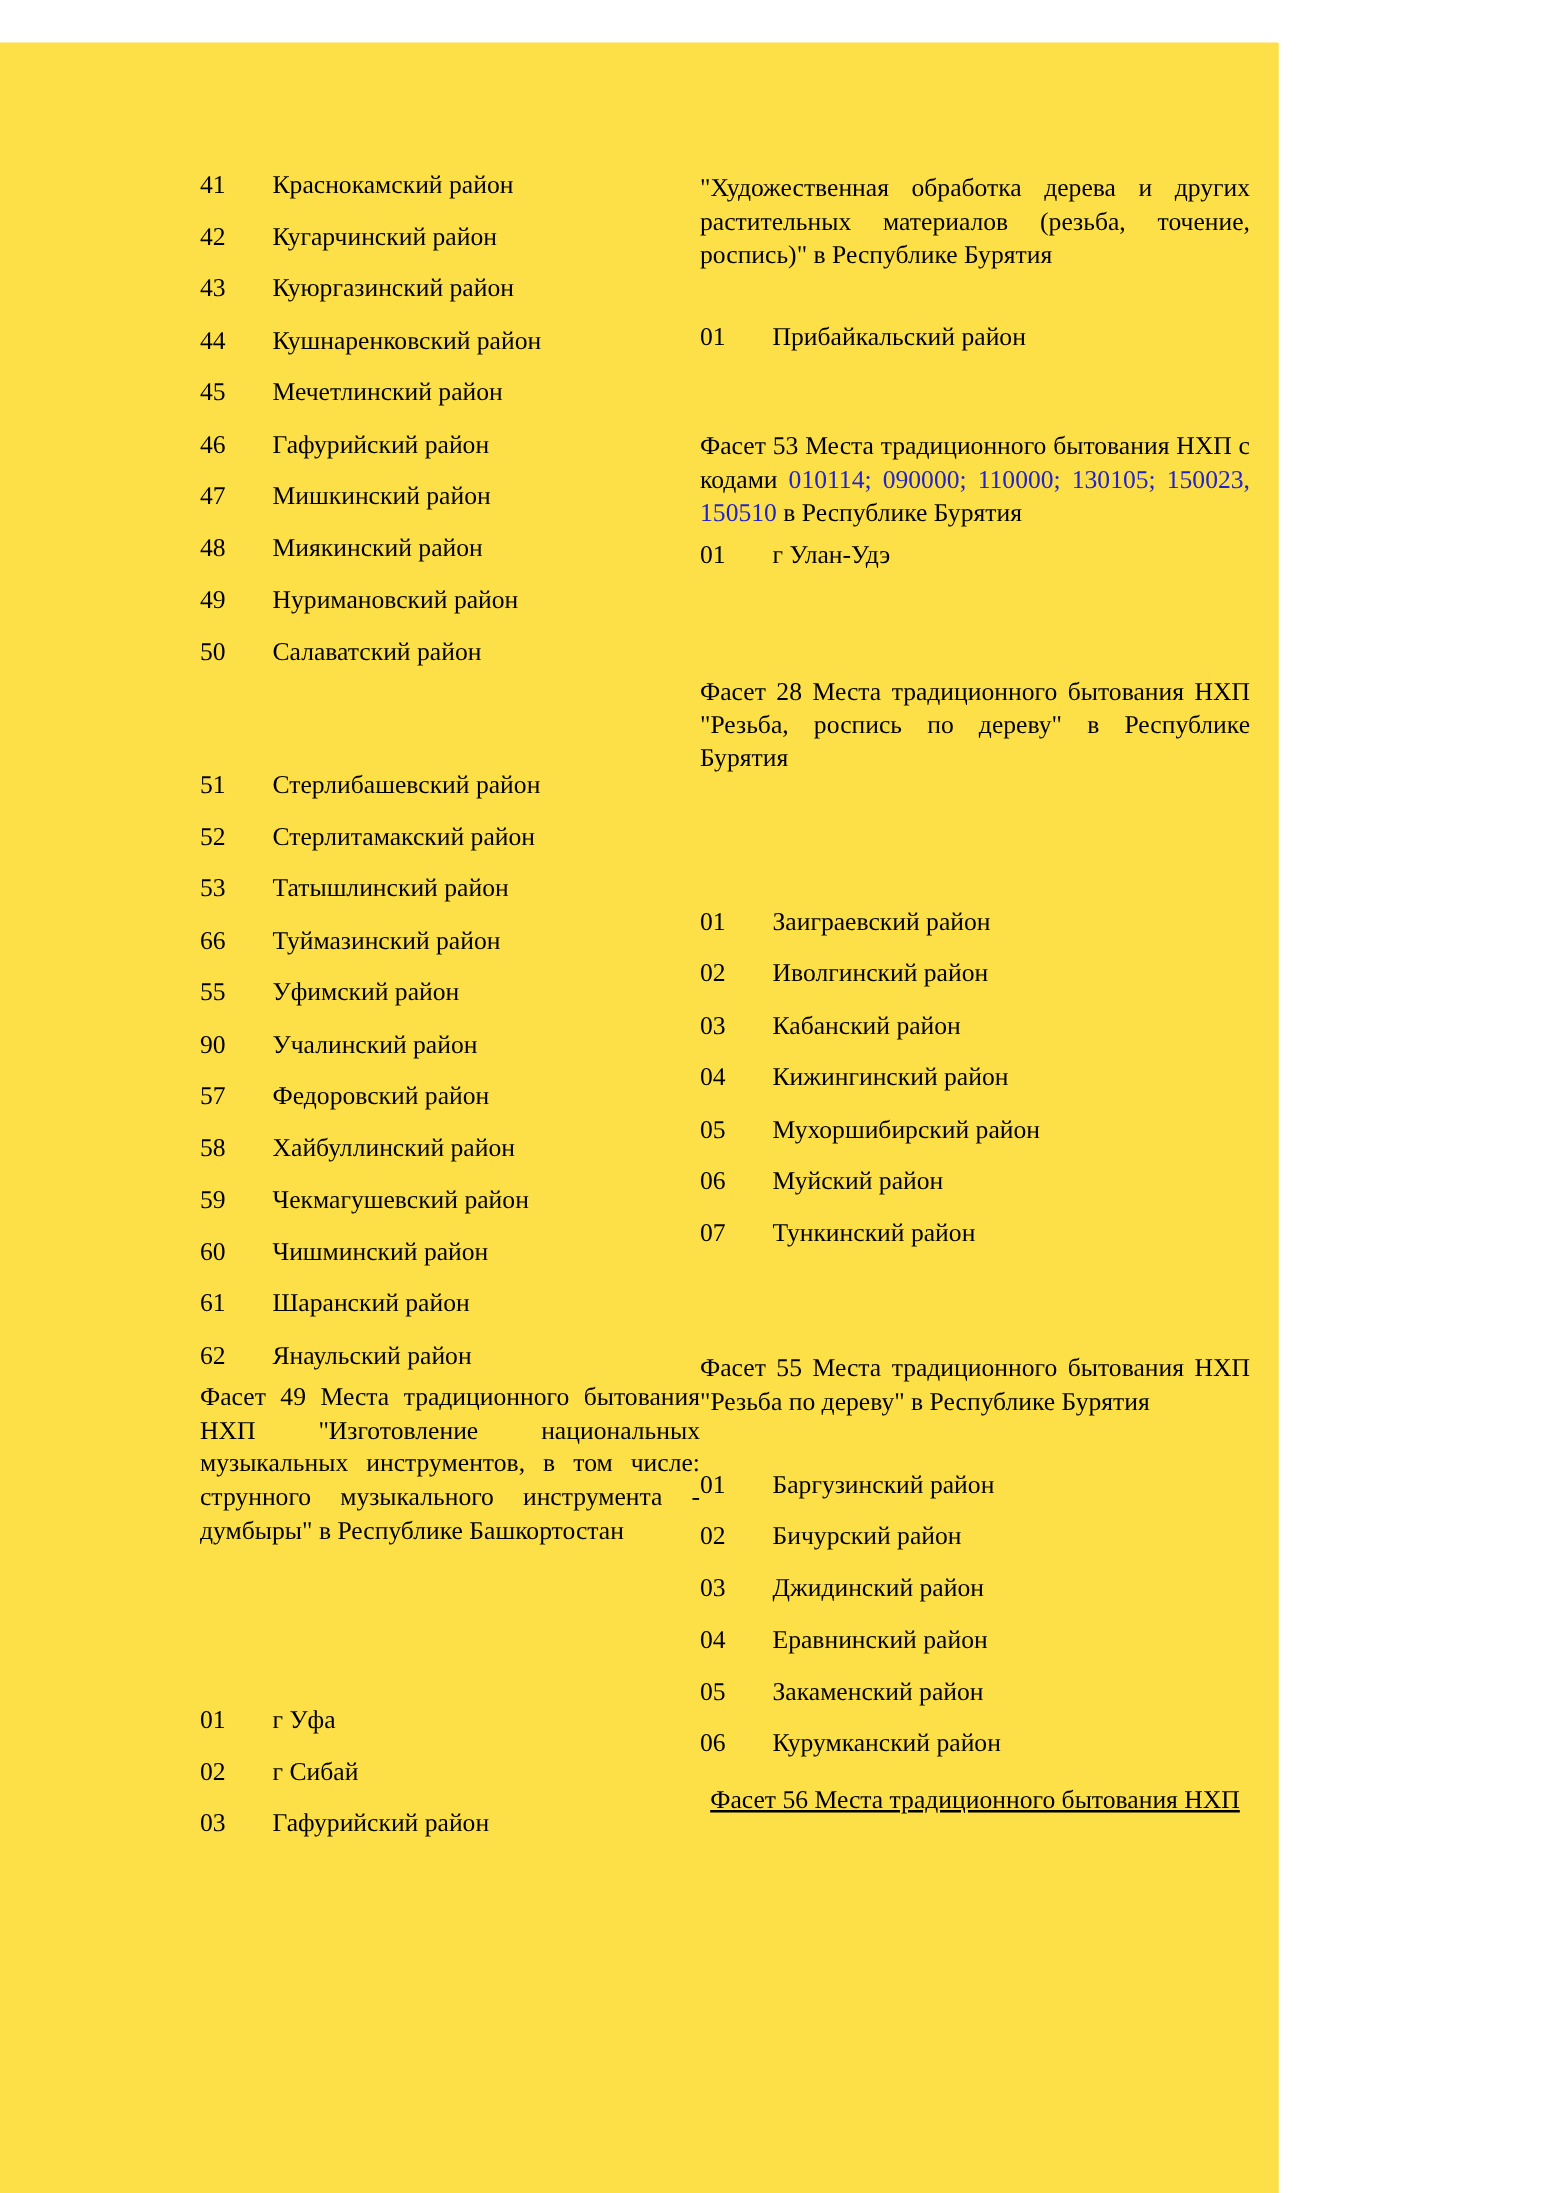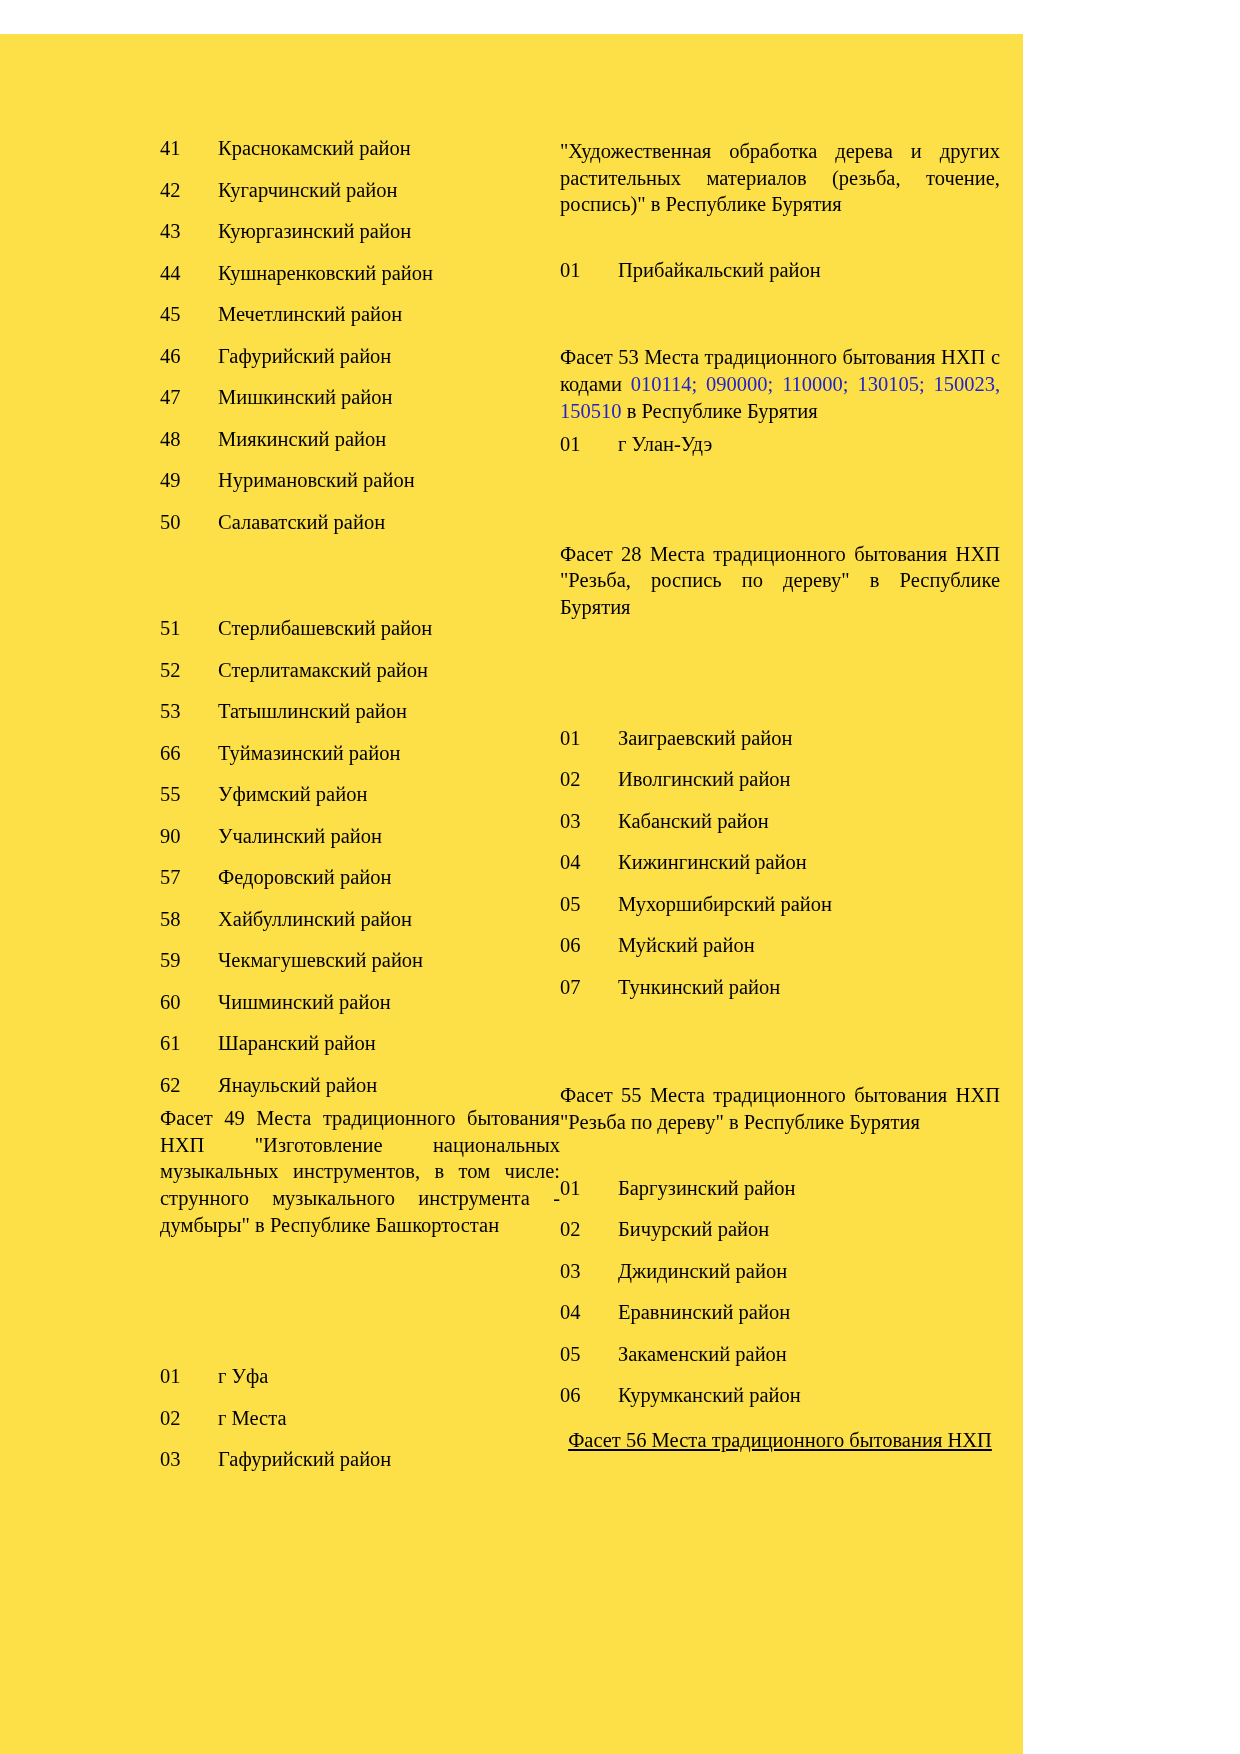--- a/index.html
+++ b/index.html
@@ -222,21 +222,21 @@
         <div class="spacer-m"></div>
 
         <div class="entry">
           <span class="code">01</span>
           <span class="label">г Уфа</span>
         </div>
         <div class="spacer-s"></div>
 
         <div class="entry">
           <span class="code">02</span>
-          <span class="label">г Места</span>
+          <span class="label">г Сибай</span>
         </div>
         <div class="spacer-s"></div>
 
         <div class="entry">
           <span class="code">03</span>
           <span class="label">Гафурийский район</span>
         </div>
 
       </div>
 

